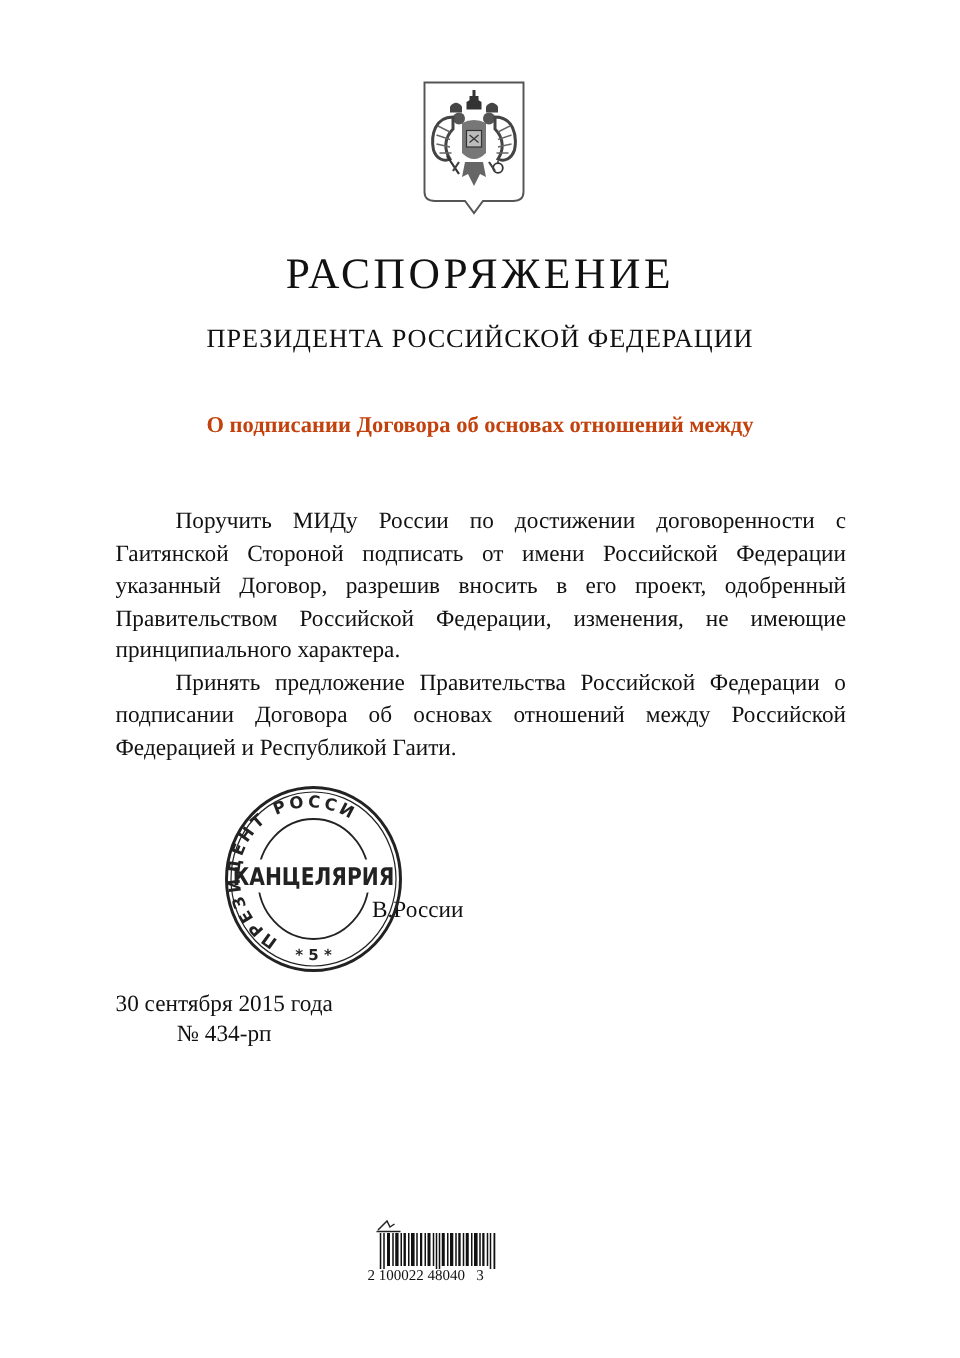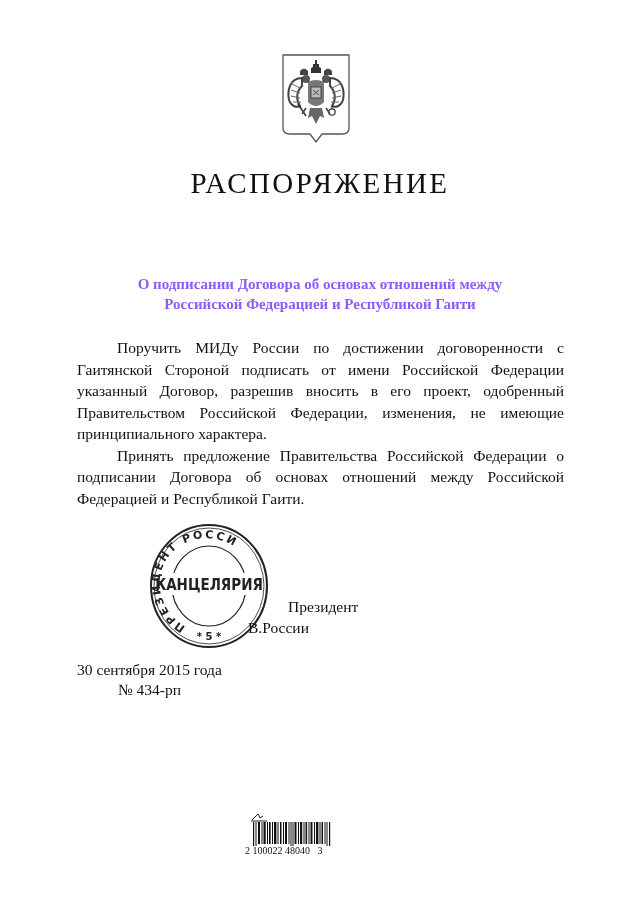--- a/index.html
+++ b/index.html
@@ -52,21 +52,21 @@
       color: #111;
     }
     .doc-heading {
       position: absolute;
       left: 110px; width: 420px;
       top: 274px;
       text-align: center;
       font-size: 15px;
       font-weight: bold;
       line-height: 20px;
-      color: #8b5cf6;
+      color: #c2410c;
     }
     .doc-body {
       position: absolute;
       left: 77px;
       width: 487px;
       top: 337px;
       font-size: 15.5px;
       line-height: 21.5px;
       text-align: justify;
       color: #111;
@@ -165,33 +165,32 @@
       <path d="M16 50 L24 62" stroke="#333" stroke-width="1.5"></path>
       <circle cx="50" cy="58" r="3.2" fill="none" stroke="#333" stroke-width="1.2"></circle>
       <path d="M50 53 v2" stroke="#333" stroke-width="1"></path>
 
       <path d="M28 54 L26 64 L30 62 L34 70 L38 62 L42 64 L40 54 Z" fill="#666"></path>
       <path d="M24 54 l-4 6 M44 54 l4 6" stroke="#444" stroke-width="1.5"></path>
     </svg>
   </div>
 
   <div class="doc-title">РАСПОРЯЖЕНИЕ</div>
+  <div class="doc-subtitle">ПРЕЗИДЕНТА РОССИЙСКОЙ ФЕДЕРАЦИИ</div>
 
   <div class="doc-heading">
     <div>О подписании Договора об основах отношений между</div>
-    <div>Российской Федерацией и Республикой Гаити</div>
   </div>
 
   <div class="doc-body">
     <p>Поручить МИДу России по достижении договоренности с Гаитянской Стороной подписать от имени Российской Федерации указанный Договор, разрешив вносить в его проект, одобренный Правительством Российской Федерации, изменения, не имеющие принципиального характера.</p>
     <p>Принять предложение Правительства Российской Федерации о подписании Договора об основах отношений между Российской Федерацией и Республикой Гаити.</p>
   </div>
 
   <div class="signature-block">
-    <div class="sig-line1">Президент</div>
     <div class="sig-line2">
       <span class="sig-name">В.России</span>
     </div>
   </div>
 
   <div class="stamp">
     <svg viewBox="0 0 122 128" xmlns="http://www.w3.org/2000/svg">
       <defs>
         <path id="sealArc" d="M 14 64 A 47 50 0 1 1 108 64"></path>
       </defs>

